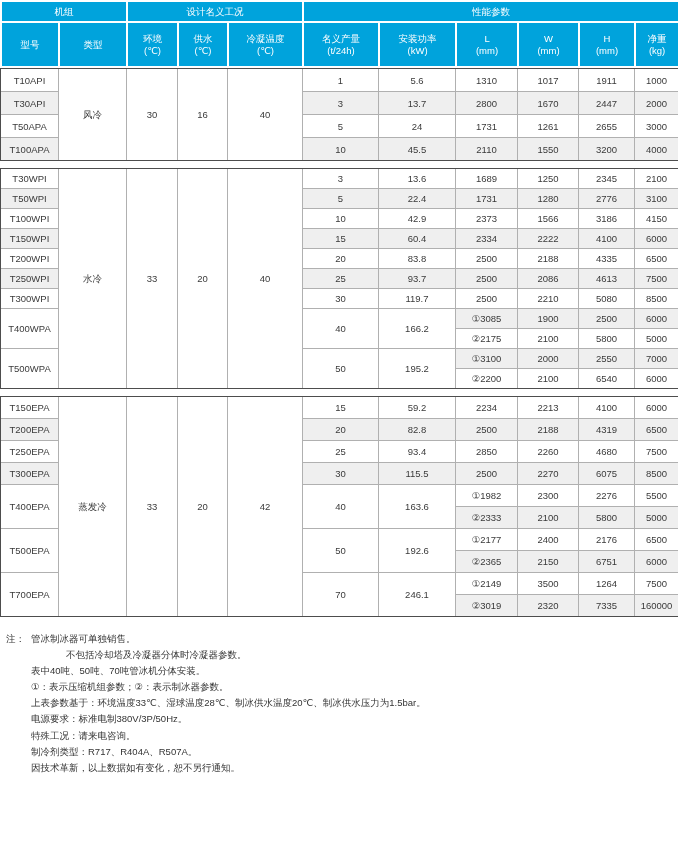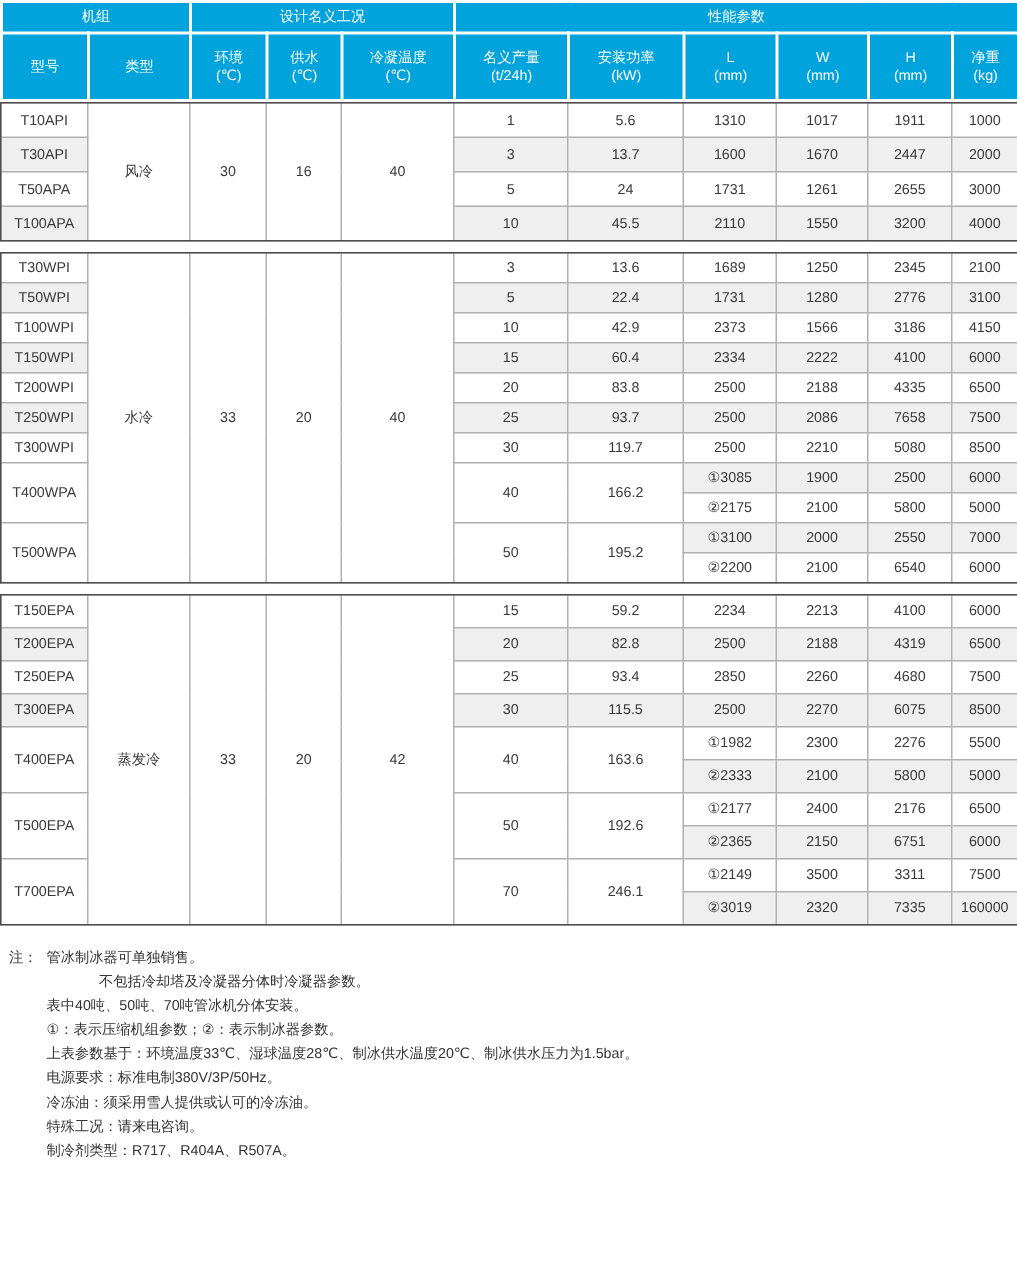--- a/index.html
+++ b/index.html
@@ -156,21 +156,21 @@
             <td>5.6</td>
             <td>1310</td>
             <td>1017</td>
             <td>1911</td>
             <td>1000</td>
           </tr>
           <tr>
             <td class="stripe">T30API</td>
             <td class="stripe">3</td>
             <td class="stripe">13.7</td>
-            <td class="stripe">1600</td>
+            <td class="stripe">2800</td>
             <td class="stripe">1670</td>
             <td class="stripe">2447</td>
             <td class="stripe">2000</td>
           </tr>
           <tr>
             <td>T50APA</td>
             <td>5</td>
             <td>24</td>
             <td>1731</td>
             <td>1261</td>
@@ -251,21 +251,21 @@
             <td>2188</td>
             <td>4335</td>
             <td>6500</td>
           </tr>
           <tr>
             <td class="stripe">T250WPI</td>
             <td class="stripe">25</td>
             <td class="stripe">93.7</td>
             <td class="stripe">2500</td>
             <td class="stripe">2086</td>
-            <td class="stripe">7658</td>
+            <td class="stripe">4613</td>
             <td class="stripe">7500</td>
           </tr>
           <tr>
             <td>T300WPI</td>
             <td>30</td>
             <td>119.7</td>
             <td>2500</td>
             <td>2210</td>
             <td>5080</td>
             <td>8500</td>
@@ -386,38 +386,38 @@
             <td class="stripe">2150</td>
             <td class="stripe">6751</td>
             <td class="stripe">6000</td>
           </tr>
           <tr>
             <td rowspan="2">T700EPA</td>
             <td rowspan="2">70</td>
             <td rowspan="2">246.1</td>
             <td>①2149</td>
             <td>3500</td>
-            <td>3311</td>
+            <td>1264</td>
             <td>7500</td>
           </tr>
           <tr>
             <td class="stripe">②3019</td>
             <td class="stripe">2320</td>
             <td class="stripe">7335</td>
             <td class="stripe">160000</td>
           </tr>
         </tbody>
       </table>
     </div>
 
   <div class="notes" id="notes">
       <div class="note-line"><span class="note-prefix">注：</span><span>管冰制冰器可单独销售。</span></div>
       <div class="note-line indent1"><span>不包括冷却塔及冷凝器分体时冷凝器参数。</span></div>
       <div class="note-line"><span>表中40吨、50吨、70吨管冰机分体安装。</span></div>
       <div class="note-line"><span>①：表示压缩机组参数；②：表示制冰器参数。</span></div>
       <div class="note-line"><span>上表参数基于：环境温度33℃、湿球温度28℃、制冰供水温度20℃、制冰供水压力为1.5bar。</span></div>
       <div class="note-line"><span>电源要求：标准电制380V/3P/50Hz。</span></div>
-      <div class="note-line"><span>冷冻油：须采用雪人提供或认可的冷冻油。</span></div>
       <div class="note-line"><span>特殊工况：请来电咨询。</span></div>
       <div class="note-line"><span>制冷剂类型：R717、R404A、R507A。</span></div>
+      <div class="note-line"><span>因技术革新，以上数据如有变化，恕不另行通知。</span></div>
     </div>
 
 </div>
 
 </body></html>

